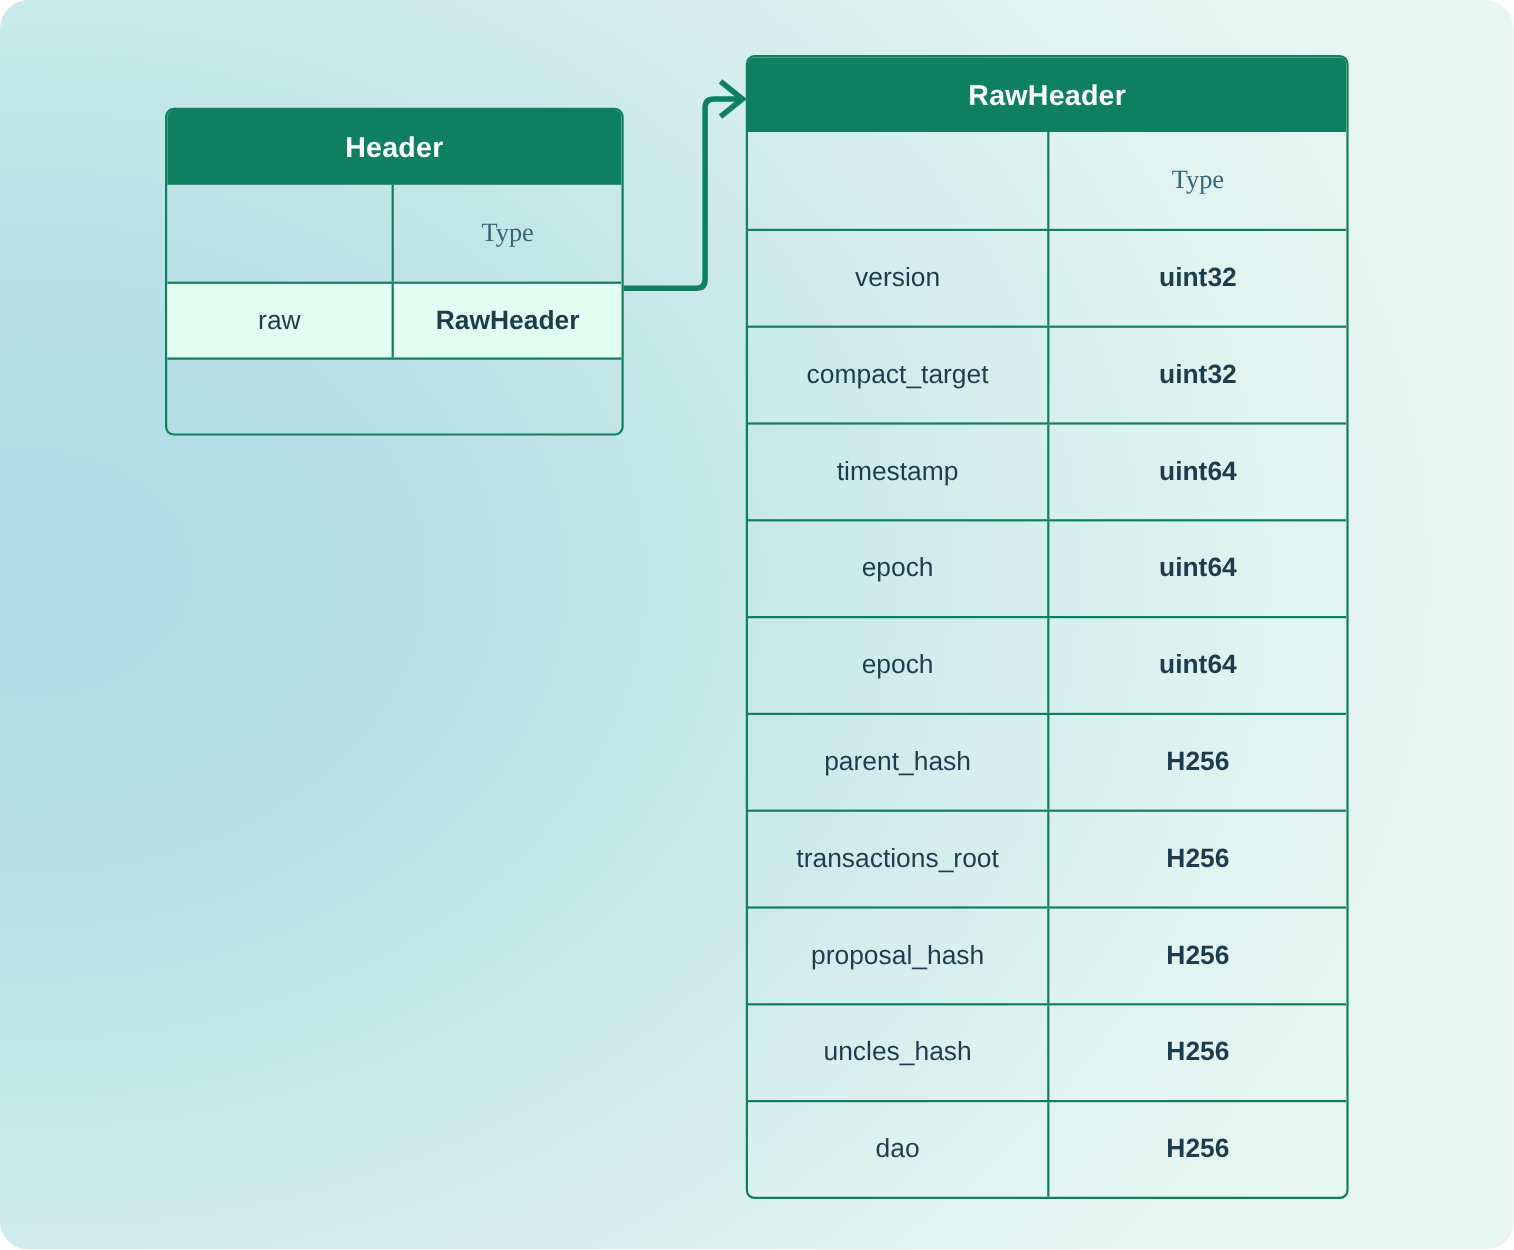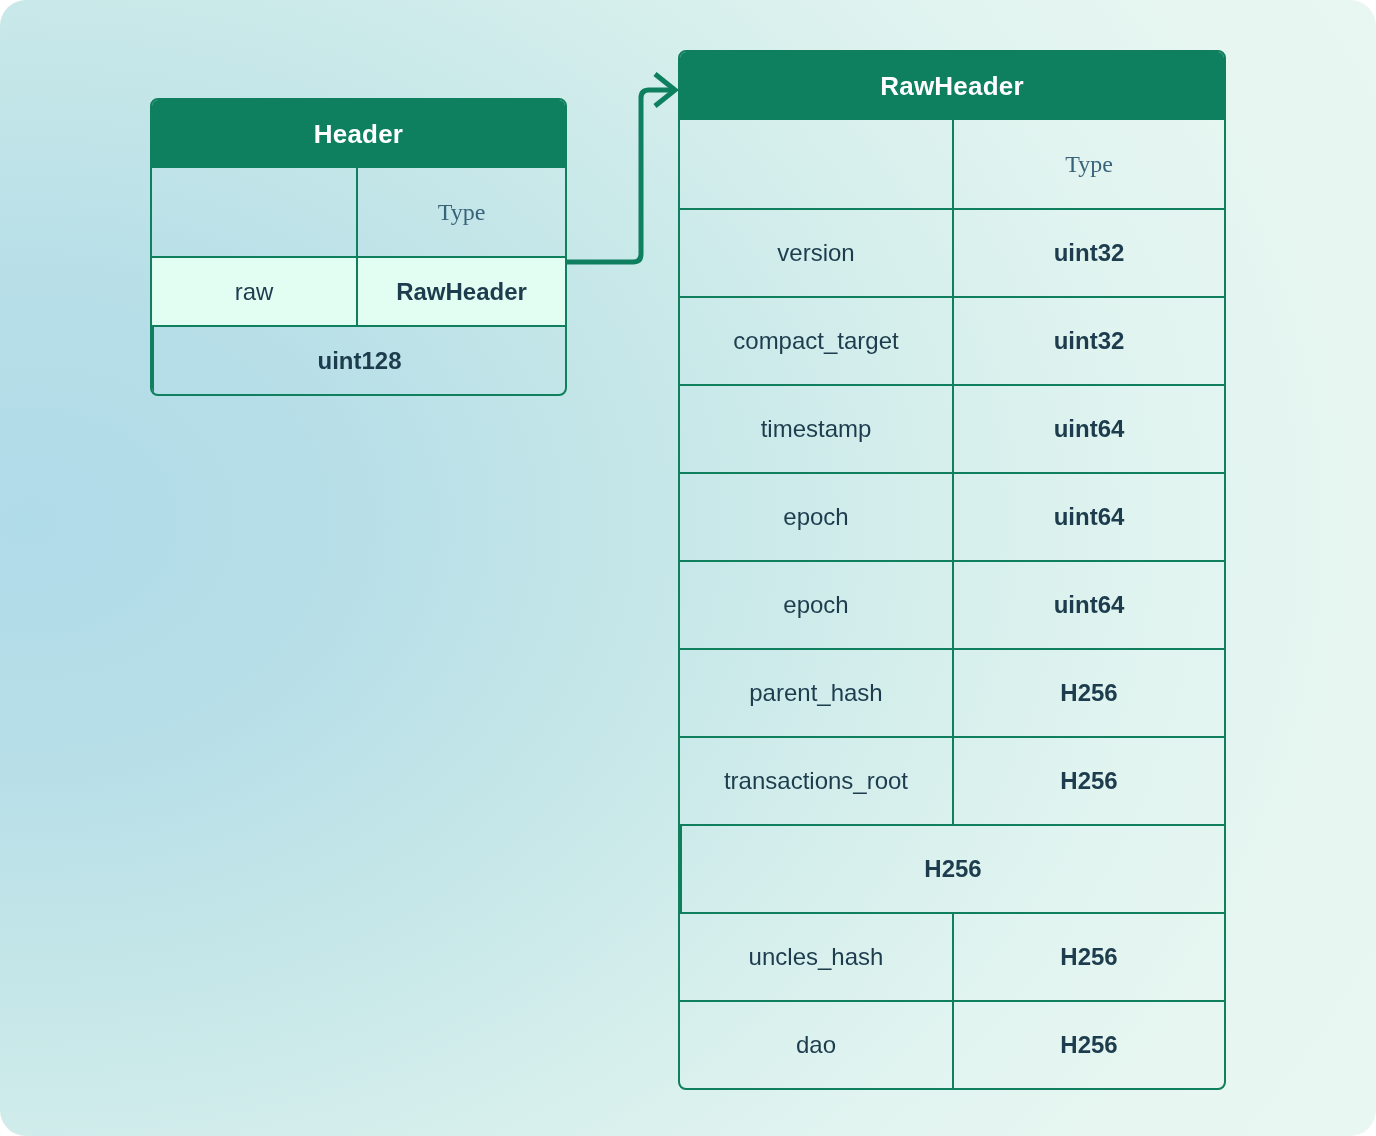--- a/index.html
+++ b/index.html
@@ -112,21 +112,20 @@
       <div class="erd-cell name colhdr"></div>
       <div class="erd-cell type colhdr">Type</div>
     </div>
 
     <div class="erd-row highlight">
       <div class="erd-cell name">raw</div>
       <div class="erd-cell type">RawHeader</div>
     </div>
 
     <div class="erd-row">
-      <div class="erd-cell type">uint128</div>
     </div>
   </div>
 
   <div class="erd-table" id="rawheader-table">
     <div class="erd-title">RawHeader</div>
 
     <div class="erd-row hdr">
       <div class="erd-cell name colhdr"></div>
       <div class="erd-cell type colhdr">Type</div>
     </div>
@@ -153,20 +152,21 @@
     </div>
     <div class="erd-row">
       <div class="erd-cell name">parent_hash</div>
       <div class="erd-cell type">H256</div>
     </div>
     <div class="erd-row">
       <div class="erd-cell name">transactions_root</div>
       <div class="erd-cell type">H256</div>
     </div>
     <div class="erd-row">
+      <div class="erd-cell name">proposal_hash</div>
       <div class="erd-cell type">H256</div>
     </div>
     <div class="erd-row">
       <div class="erd-cell name">uncles_hash</div>
       <div class="erd-cell type">H256</div>
     </div>
     <div class="erd-row">
       <div class="erd-cell name">dao</div>
       <div class="erd-cell type">H256</div>
     </div>

